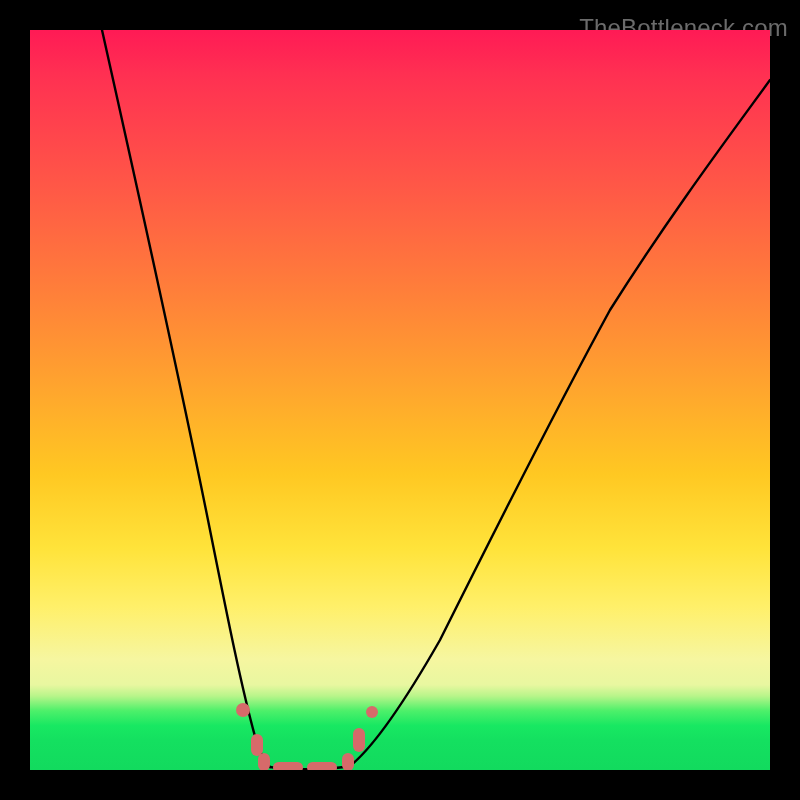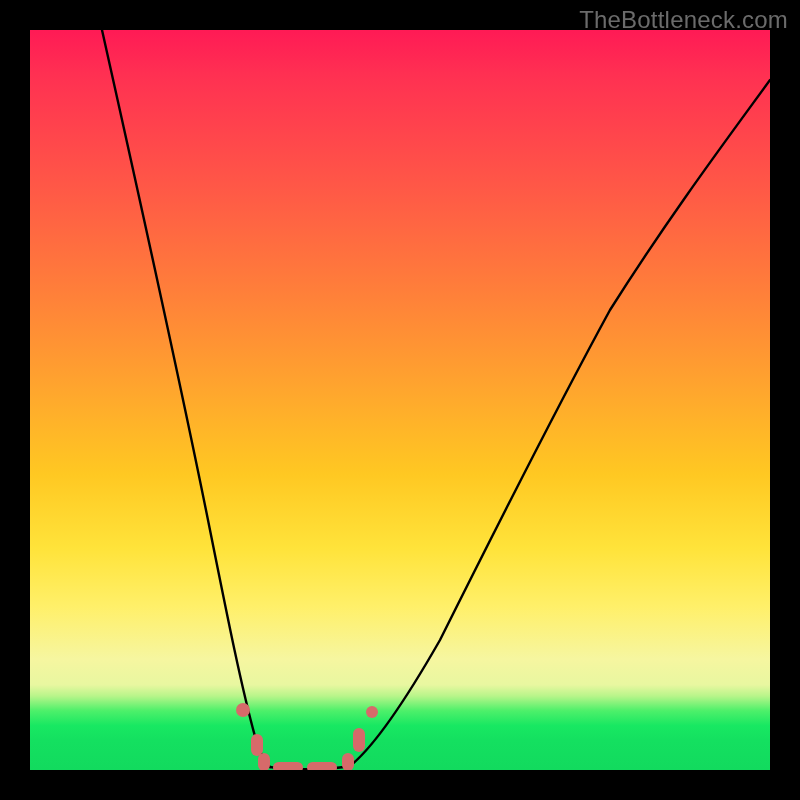--- a/index.html
+++ b/index.html
@@ -37,21 +37,21 @@
       #e8f7a0 88.5%,
       #b8f58a 90%,
       #4df06a 92%,
       #18e862 94%,
       #14e060 96%,
       #12da5e 100%
     );
   }
   .watermark {
     position: absolute;
-    top: 6px;
+    top: 14px;
     right: 12px;
     color: #6b6b6b;
     font-size: 24px;
     letter-spacing: 0.2px;
     font-weight: 400;
     user-select: none;
   }
   svg.curves {
     position: absolute;
     left: 0;

